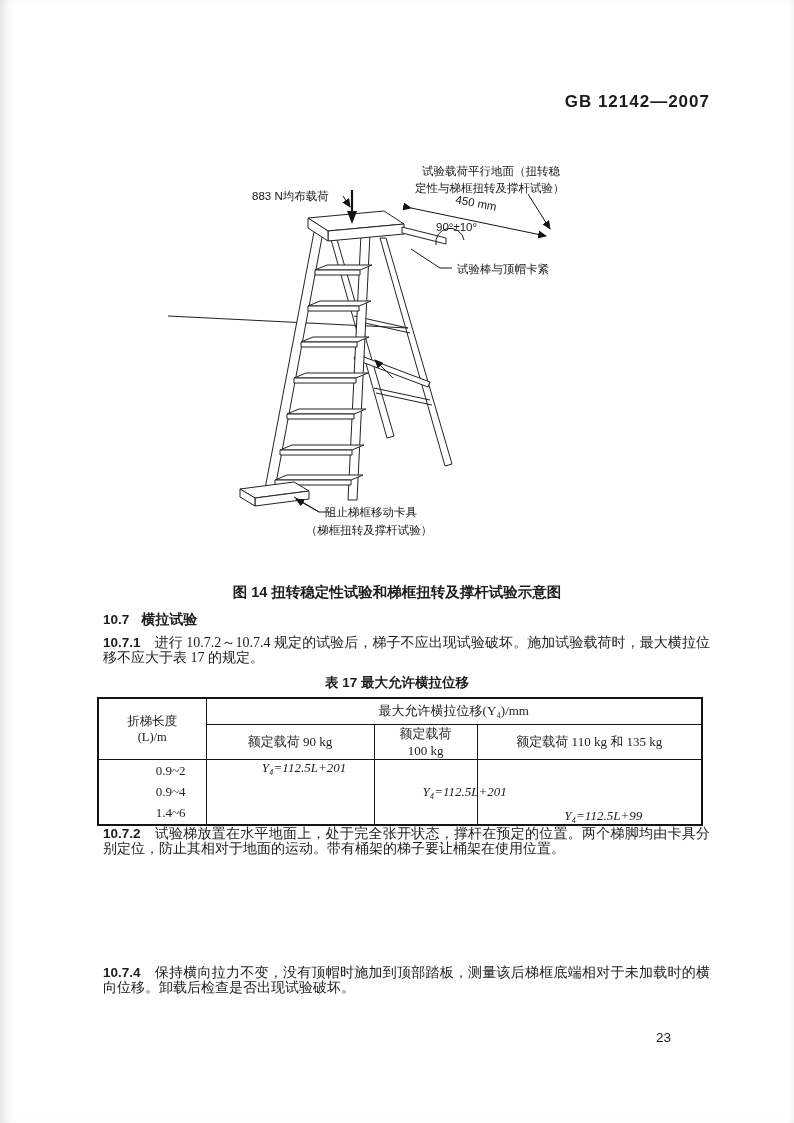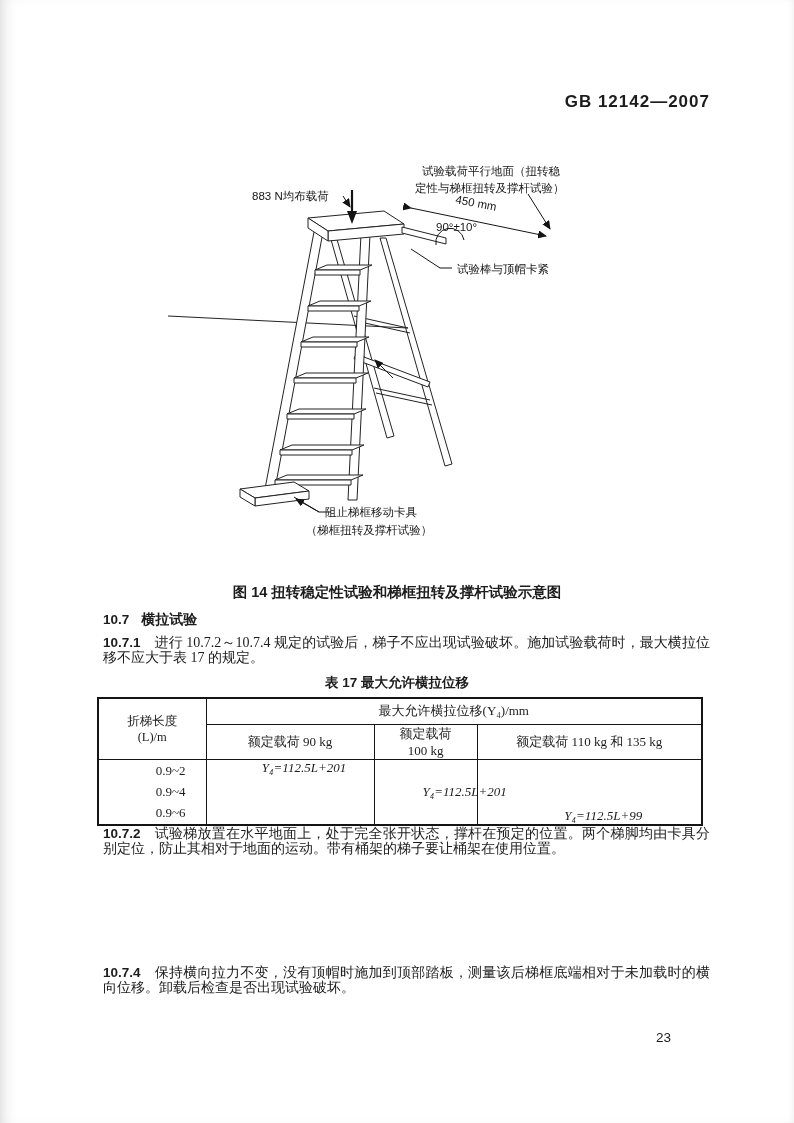--- a/index.html
+++ b/index.html
@@ -167,21 +167,21 @@
     </tr>
     <tr class="hdr2">
       <th>额定载荷 90 kg</th>
       <th>额定载荷 100 kg</th>
       <th>额定载荷 110 kg 和 135 kg</th>
     </tr>
     <tr>
       <td class="lengths">
         <div>0.9~2</div>
         <div>0.9~4</div>
-        <div>0.9~6</div>
+        <div>1.4~6</div>
       </td>
       <td class="f90"><span class="formula">Y₄=112.5L+201</span></td>
       <td class="f100"><span class="formula">Y₄=112.5L+201</span></td>
       <td class="f110"><span class="formula">Y₄=112.5L+99</span></td>
     </tr>
   </tbody>
     </table>
 
   <p class="clause" style="top:818px;">
     <span class="cnum">10.7.2</span><span>试验梯放置在水平地面上，处于完全张开状态，撑杆在预定的位置。两个梯脚均由卡具分别定位，防止其相对于地面的运动。带有桶架的梯子要让桶架在使用位置。</span>

